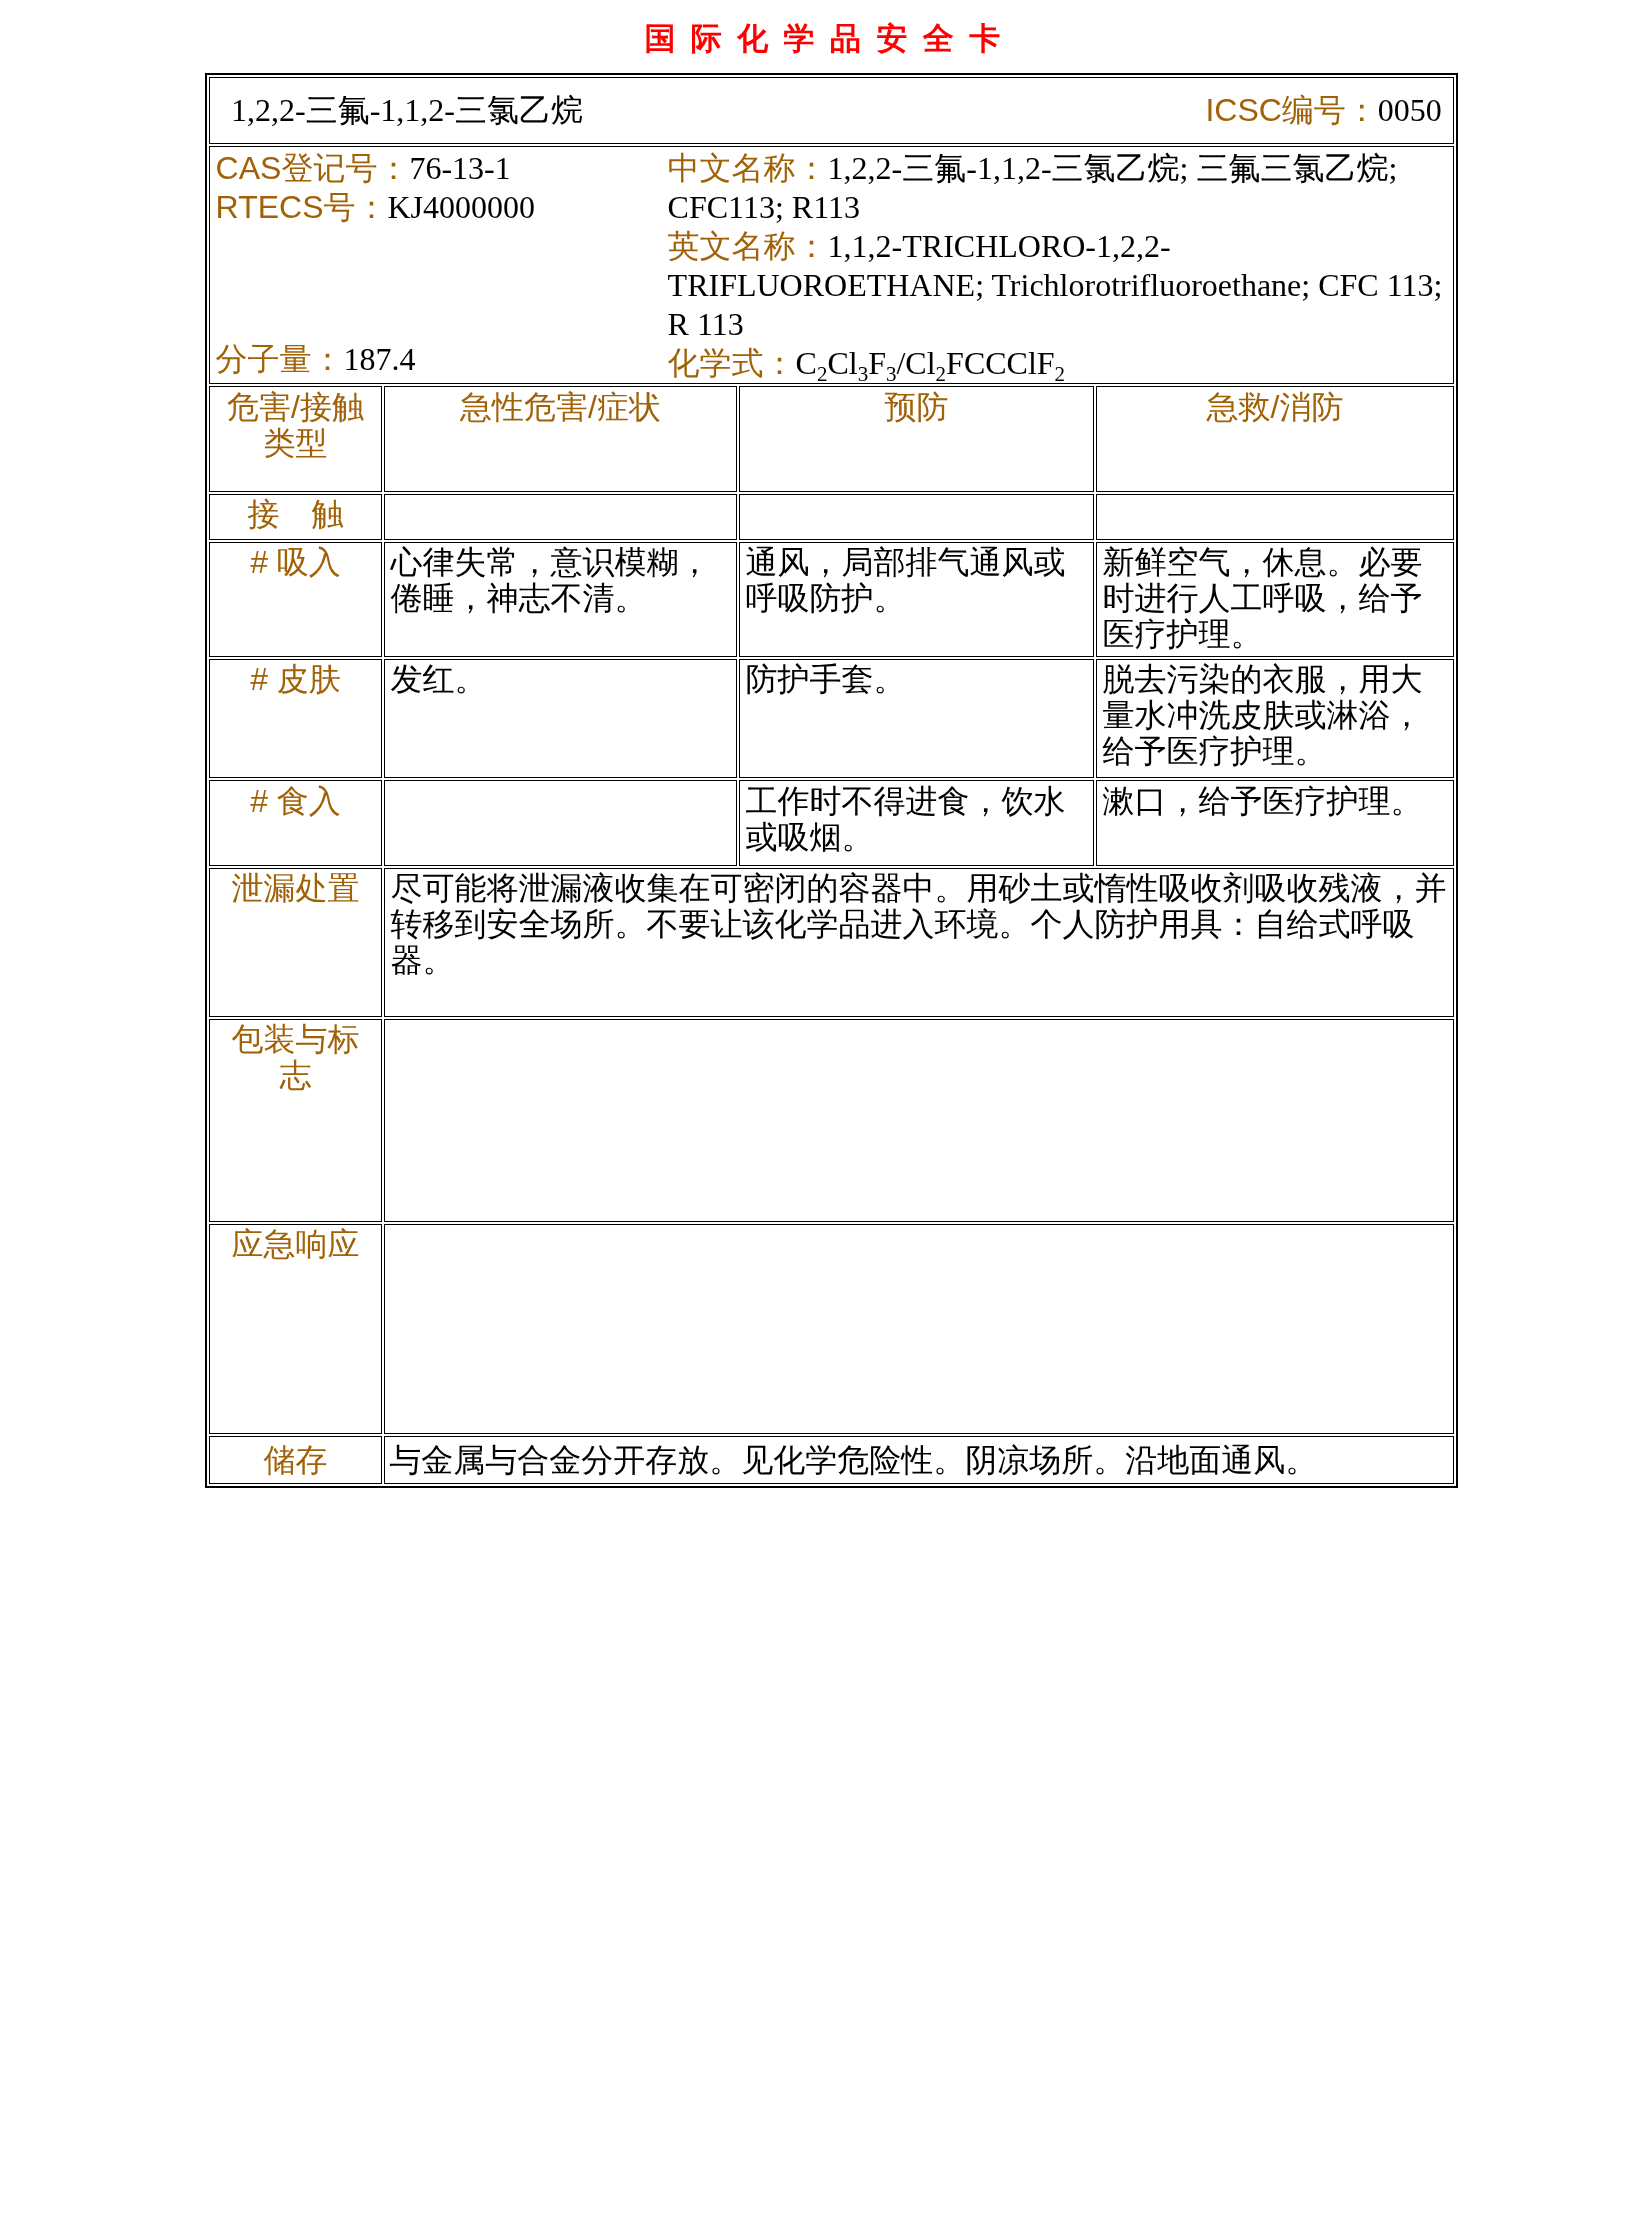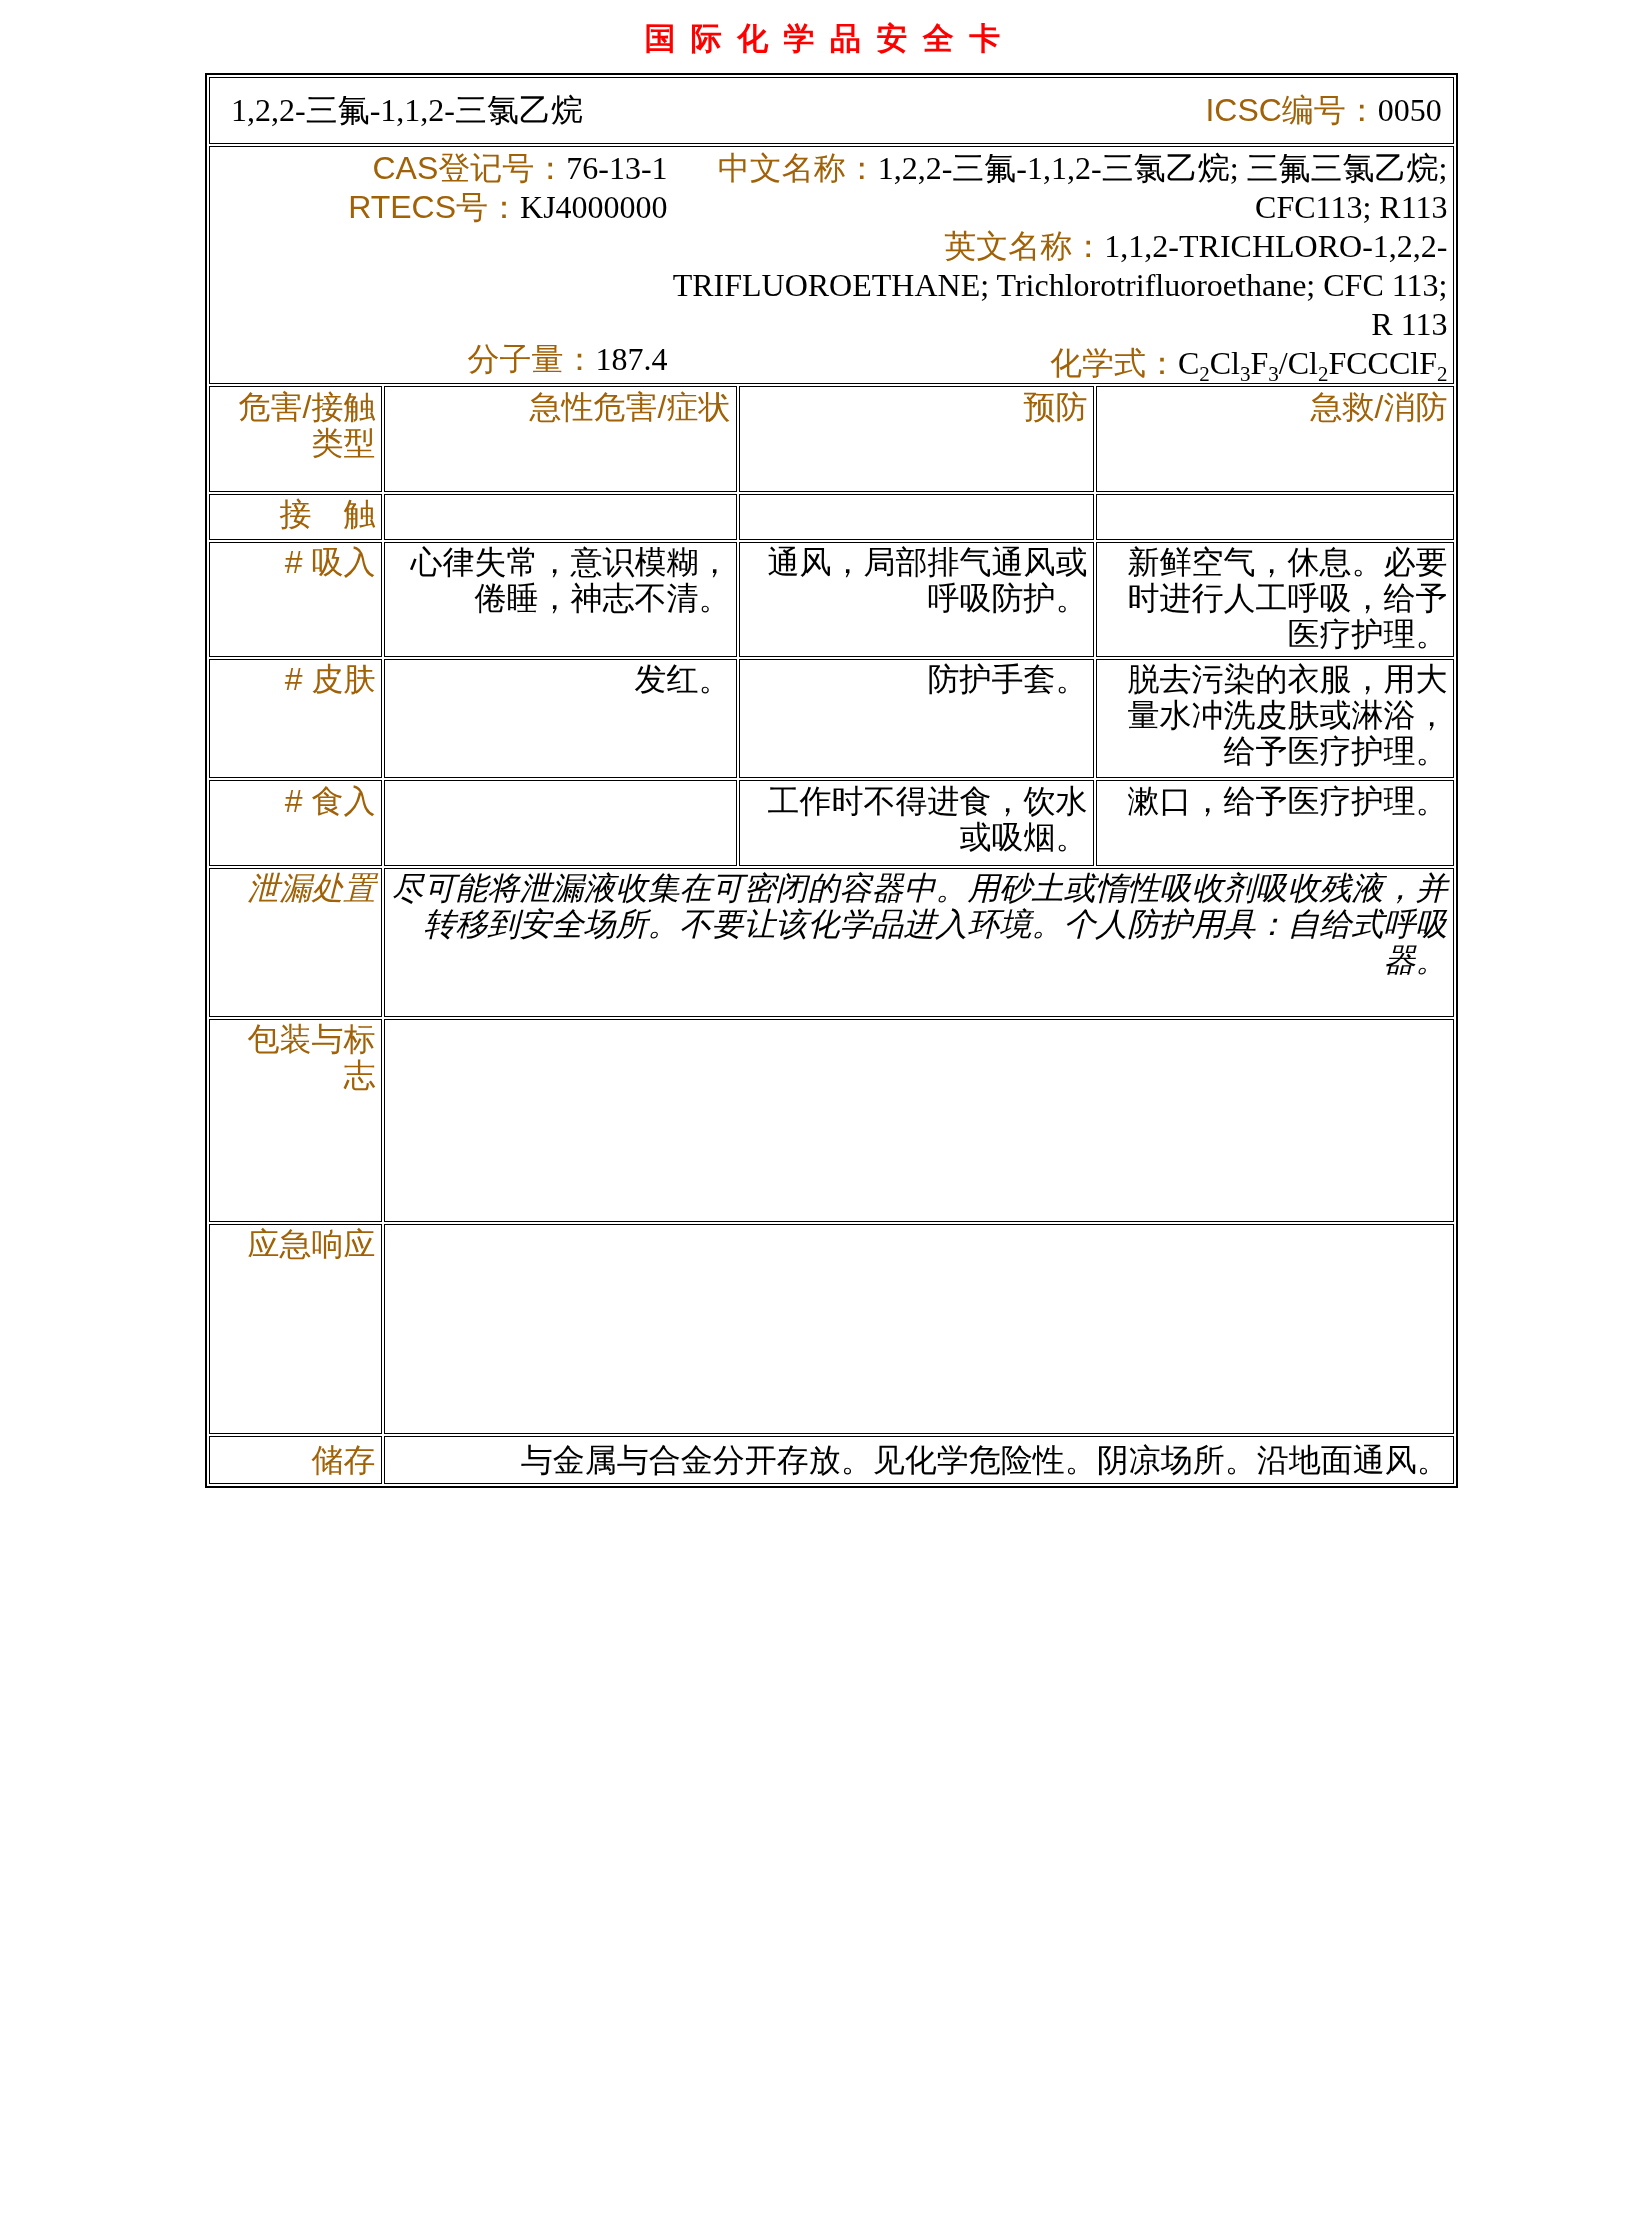--- a/index.html
+++ b/index.html
@@ -14,41 +14,41 @@
     white-space:nowrap;
   }
   table.card{
     margin:12.6px 0 0 205px;width:1250px;table-layout:fixed;
     border-collapse:separate;border-spacing:2.8px;
     border:2.1px solid #000;background:#fff;
   }
   table.card td{
     border:1.4px solid #000;vertical-align:top;
     font-size:32px;line-height:36px;padding:1.4px 5.6px;
-    overflow:hidden;word-break:break-word;text-align:right;
+    overflow:hidden;word-break:break-word;
   }
   
   .blue,.rowlbl,.hdr{
     color:#a16207;
     font-family:"Liberation Sans","DejaVu Sans",sans-serif;
   }
   td.rowlbl{text-align:center;vertical-align:middle;padding:1.4px 1.4px;}
   td.hdr{text-align:center;vertical-align:middle;line-height:41px;}
   
   tr.r-name > td{height:63px;vertical-align:middle;}
   tr.r-id > td{height:233px;}
   tr.r-header > td{height:101px;}
   tr.r-fire > td{height:141px;}
   tr.r-explosion > td{height:81px;}
   tr.r-contact > td{height:41px;}
   tr.r-inhalation > td{height:110px;margin-top:16px;}
   tr.r-skin > td{height:115px;}
   tr.r-eyes > td{height:148px;}
   tr.r-ingestion > td{height:81px;}
-  tr.r-spillage > td{height:144px;font-style:italic;}
+  tr.r-spillage > td{height:144px;}
   tr.r-packaging > td{height:198px;}
   tr.r-emergency > td{height:206px;}
   tr.r-storage > td{height:43px;vertical-align:middle;}
   
   .name-flex{display:flex;justify-content:space-between;align-items:center;width:100%;}
   .chem-name{padding-left:15.4px;}
   .icsc-box{padding-right:5.6px;white-space:nowrap;}
   
   .id-grid{display:flex;width:100%;height:230px;}
   .id-left{width:452px;display:flex;flex-direction:column;line-height:39px;}

